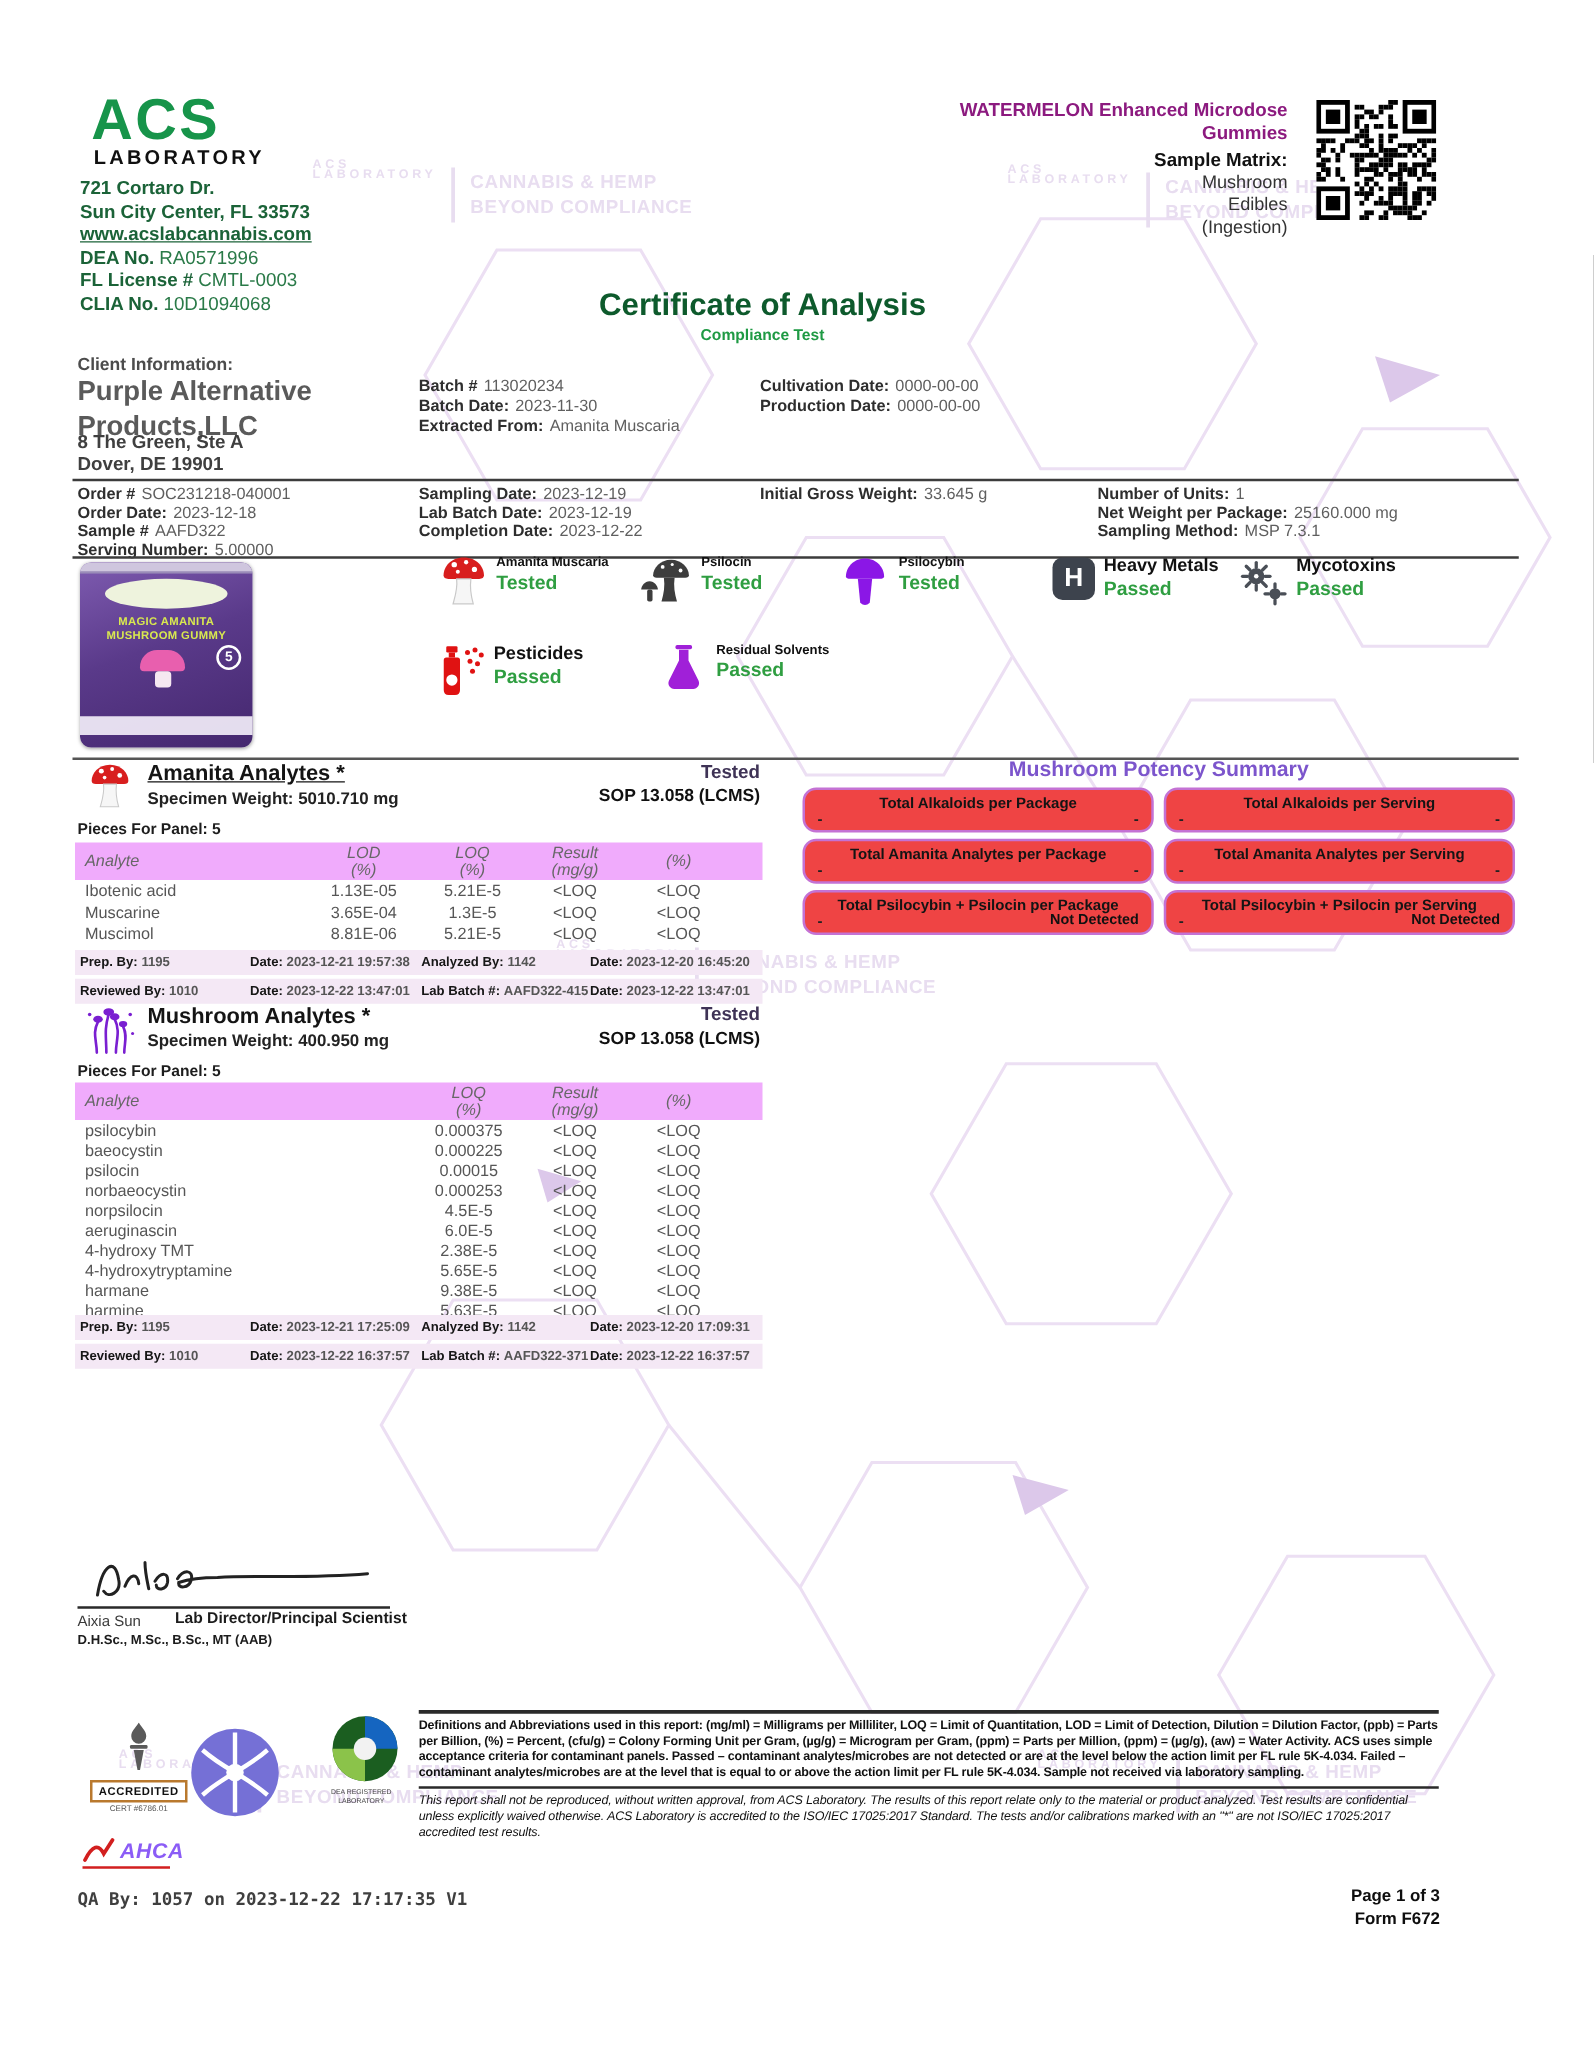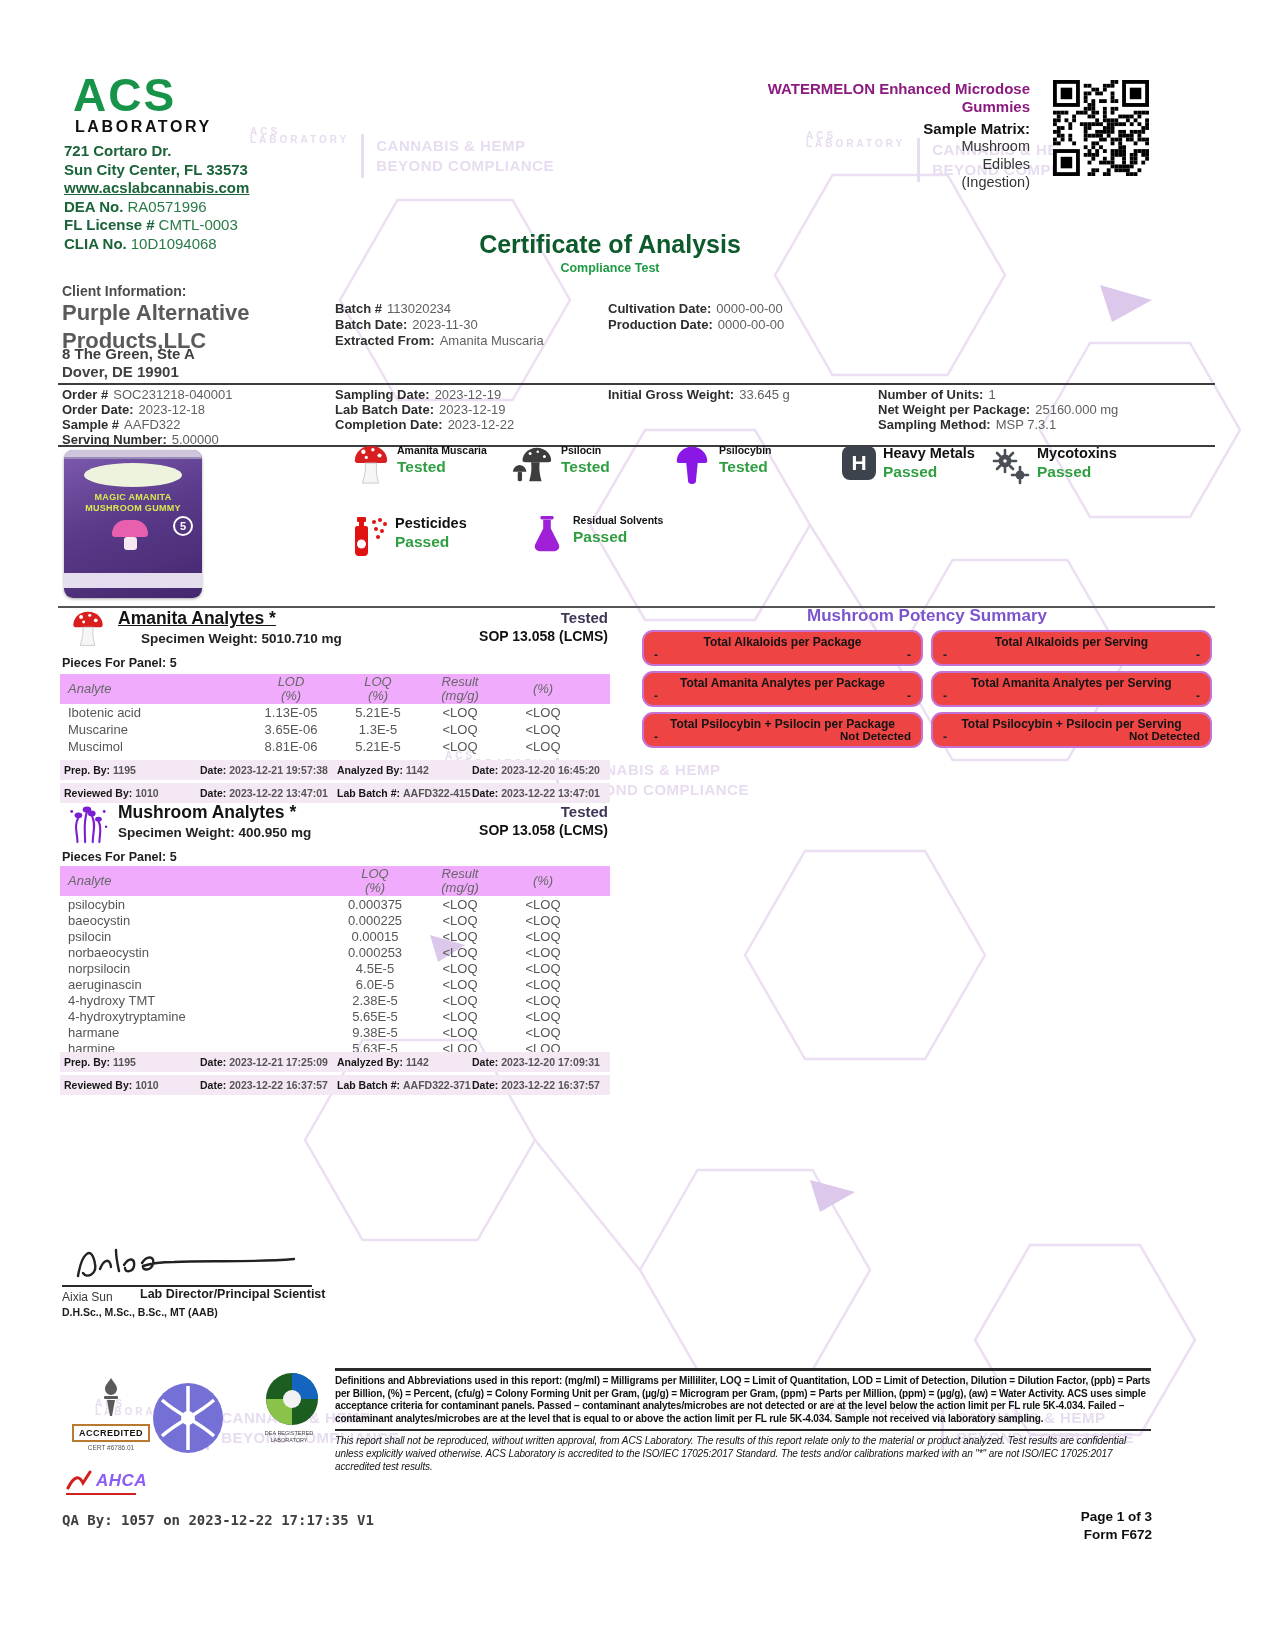--- a/index.html
+++ b/index.html
@@ -656,21 +656,21 @@
       <g fill="#fff">
           <circle cx="12" cy="8" r="2.3"></circle>
           <circle cx="22" cy="6" r="1.8"></circle>
           <circle cx="29" cy="12" r="2.2"></circle>
           <circle cx="15" cy="14" r="1.7"></circle>
         </g>
       <path d="M14 20 C15 28 13 34 11 41 L28 41 C26 34 25 28 26 20 Z" fill="#f6f6f6" stroke="#c9c9c9"></path>
     </svg>
   </span>
   <div class="abs z sec-title" style="left:118px; top:608px;text-decoration:underline;">Amanita Analytes *</div>
-  <div class="abs z sec-spec" style="left:118px; top:631px;margin-left:23px;">Specimen Weight: 5010.710 mg</div>
+  <div class="abs z sec-spec" style="left:118px; top:631px;">Specimen Weight: 5010.710 mg</div>
   <div class="abs z sec-tested" style="left:420px; top:609px;">Tested</div>
   <div class="abs z sec-sop" style="left:390px; top:628px;">SOP 13.058 (LCMS)</div>
   <div class="abs z pieces" style="left:62px; top:656px;">Pieces For Panel: 5</div>
 
   <div class="abs tbl" style="top:674px;">
     <div class="thead g5">
       <div class="h ha">
           <span>Analyte</span>
         </div>
       <div class="h">
@@ -691,21 +691,21 @@
     </div>
     <div class="trow g5">
       <span class="a">Ibotenic acid</span>
         <span class="c">1.13E-05</span>
         <span class="c">5.21E-5</span>
         <span class="c">&lt;LOQ</span>
         <span class="c">&lt;LOQ</span>
     </div>
     <div class="trow g5">
       <span class="a">Muscarine</span>
-        <span class="c">3.65E-06</span>
+        <span class="c">3.65E-04</span>
         <span class="c">1.3E-5</span>
         <span class="c">&lt;LOQ</span>
         <span class="c">&lt;LOQ</span>
     </div>
     <div class="trow g5">
       <span class="a">Muscimol</span>
         <span class="c">8.81E-06</span>
         <span class="c">5.21E-5</span>
         <span class="c">&lt;LOQ</span>
         <span class="c">&lt;LOQ</span>

